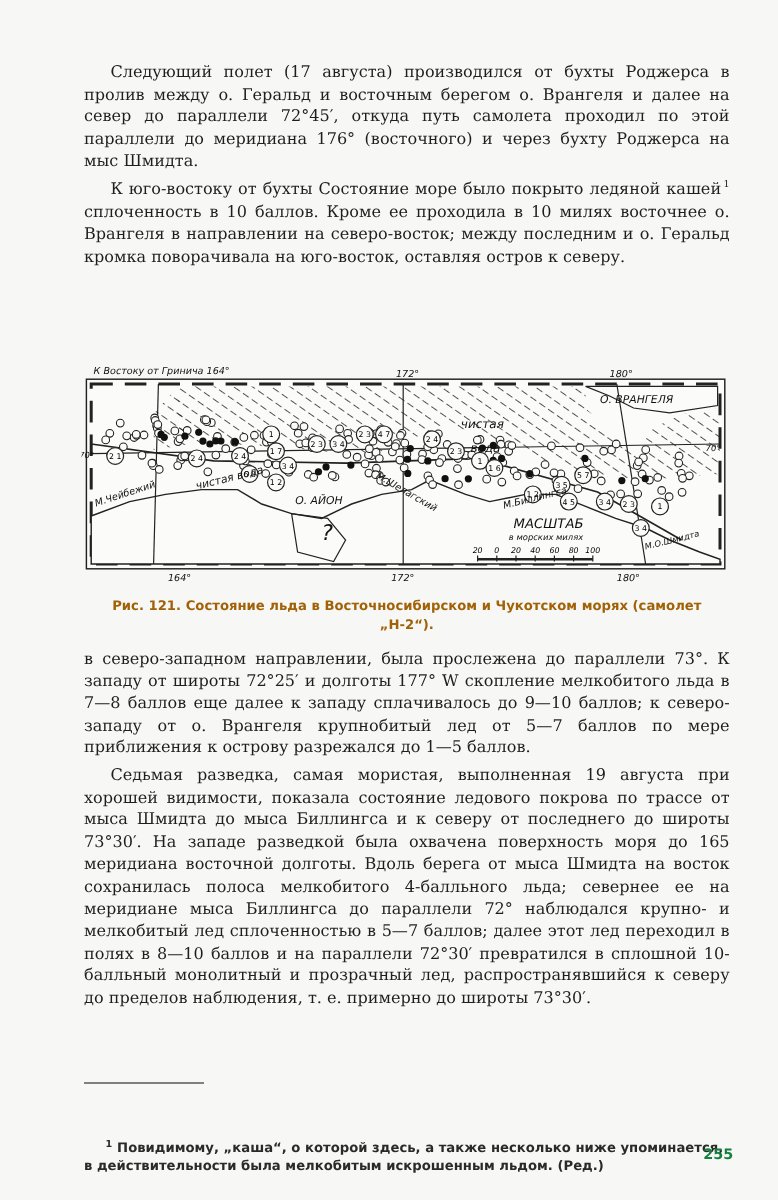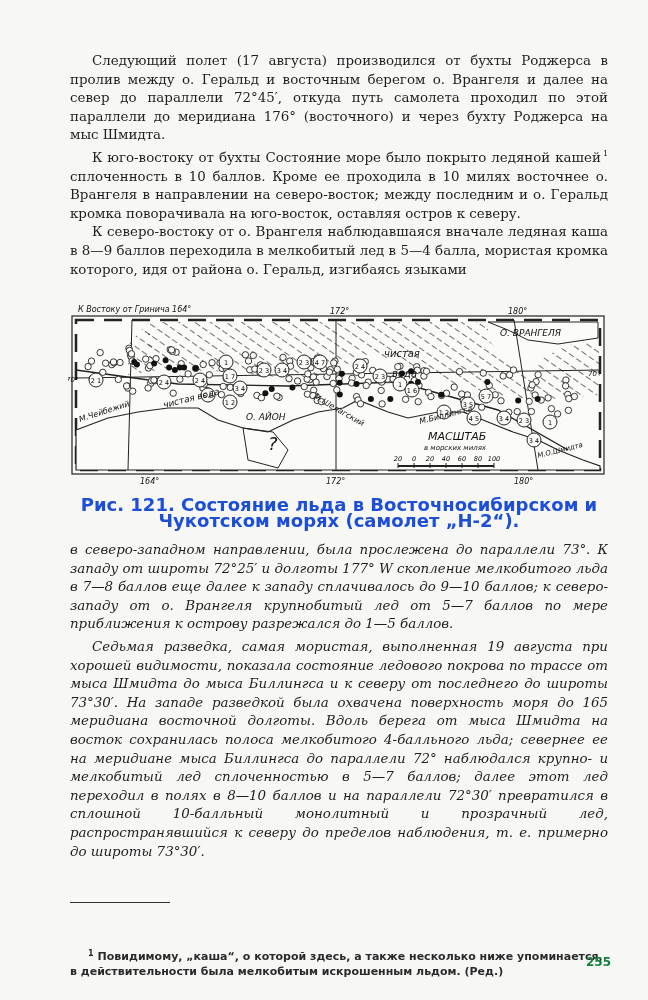--- a/index.html
+++ b/index.html
@@ -7,36 +7,35 @@
     width: 648px; height: 1000px; background: #f7f7f5; position: relative; overflow: hidden;
     font-family: "DejaVu Serif", "Liberation Serif", serif; color: #1e1e1e;
   }
   .page { position: absolute; left: 12px; top: 0; width: 648px; height: 720px; }
   .text-block { position: absolute; left: 58px; width: 538px; font-size: 13.4px; line-height: 18.6px; }
   .p { margin: 0; text-align: justify; text-align-last: left; hyphens: manual; }
   .p.indent { text-indent: 22px; }
   sup.fn { font-size: 8px; vertical-align: 6px; margin-left: 2px; }
   .figure { position: absolute; left: 56px; top: 300px; width: 540px; height: 190px; }
   .figure svg { width: 540px; height: 190px; display: block; }
-  .caption { position: absolute; left: 58px; top: 497px; width: 538px; font-family: "DejaVu Sans", "Liberation Sans", sans-serif; font-size: 18px; line-height: 16px; font-weight: bold; text-align: center; color: #1d4ed8; }
+  .caption { position: absolute; left: 58px; top: 497px; width: 538px; font-family: "DejaVu Sans", "Liberation Sans", sans-serif; font-size: 11px; line-height: 16px; font-weight: bold; text-align: center; color: #a16207; }
   .footnote-rule { position: absolute; left: 58px; top: 902px; width: 100px; border-top: 1px solid #333; }
   .footnote { position: absolute; left: 58px; top: 910px; width: 540px; font-family: "DejaVu Sans", "Liberation Sans", sans-serif; font-size: 11px; line-height: 15px; font-weight: bold; color: #2a2a2a; margin-top: 36px; }
   .footnote .fnmark { font-size: 8px; vertical-align: 4px; margin-left: 18px; margin-right: 4px; }
   .page-number { position: absolute; left: 574px; top: 955px; font-family: "DejaVu Sans", "Liberation Sans", sans-serif; font-weight: bold; font-size: 12px; color: #15803d; }
   .map-label { font-family: "DejaVu Sans", "Liberation Sans", sans-serif; font-style: italic; fill: #111; }
 </style>
 </head>
 <body>
 
 <div class="page">
 
   <div class="text-block" style="top:52px;">
     <p class="p indent">Следующий полет (17 августа) производился от бухты Роджерса в пролив между о. Геральд и восточным берегом о. Врангеля и далее на север до параллели 72°45′, откуда путь самолета проходил по этой параллели до меридиана 176° (восточного) и через бухту Роджерса на мыс Шмидта.</p>
     <p class="p indent"><span>К юго-востоку от бухты Состояние море было покрыто ледяной кашей</span><sup class="fn">1</sup><span> сплоченность в 10 баллов. Кроме ее проходила в 10 милях восточнее о. Врангеля в направлении на северо-восток; между последним и о. Геральд кромка поворачивала на юго-восток, оставляя остров к северу.</span></p>
-    <p class="p indent">К северо-востоку от о. Врангеля наблюдавшаяся вначале ледяная каша в 8—9 баллов переходила в мелкобитый лед в 5—4 балла, мористая кромка которого, идя от района о. Геральд, изгибаясь языками</p>
   </div>
 
   <div class="figure">
     <svg viewBox="0 0 540 190">
       <defs>
         <pattern id="hatch" width="9" height="9" patternUnits="userSpaceOnUse" patternTransform="rotate(-55)">
           <line x1="0" y1="0" x2="0" y2="6" stroke="#222" stroke-width="1.3"></line>
         </pattern>
       </defs>
 
@@ -388,21 +387,21 @@
           <line x1="410" x2="410" y1="163" y2="168" stroke="#222" stroke-width="1"></line>
           <text x="410" y="161" font-size="6.5" text-anchor="middle" font-style="italic" font-family="&quot;DejaVu Sans&quot;, sans-serif">80</text>
           <line x1="426" x2="426" y1="163" y2="168" stroke="#222" stroke-width="1"></line>
           <text x="426" y="161" font-size="6.5" text-anchor="middle" font-style="italic" font-family="&quot;DejaVu Sans&quot;, sans-serif">100</text>
         </g>
     </svg>
   </div>
 
   <div class="caption">Рис. 121. Состояние льда в Восточносибирском и Чукотском морях (самолет „Н-2“).</div>
 
-  <div class="text-block" style="top:541px;font-style:italic;">
+  <div class="text-block" style="top:541px;">
     <p class="p">в северо-западном направлении, была прослежена до параллели 73°. К западу от широты 72°25′ и долготы 177° W скопление мелкобитого льда в 7—8 баллов еще далее к западу сплачивалось до 9—10 баллов; к северо-западу от о. Врангеля крупнобитый лед от 5—7 баллов по мере приближения к острову разрежался до 1—5 баллов.</p>
     <p class="p indent" style="margin-top:4px;">Седьмая разведка, самая мористая, выполненная 19 августа при хорошей видимости, показала состояние ледового покрова по трассе от мыса Шмидта до мыса Биллингса и к северу от последнего до широты 73°30′. На западе разведкой была охвачена поверхность моря до 165 меридиана восточной долготы. Вдоль берега от мыса Шмидта на восток сохранилась полоса мелкобитого 4-балльного льда; севернее ее на меридиане мыса Биллингса до параллели 72° наблюдался крупно- и мелкобитый лед сплоченностью в 5—7 баллов; далее этот лед переходил в полях в 8—10 баллов и на параллели 72°30′ превратился в сплошной 10-балльный монолитный и прозрачный лед, распространявшийся к северу до пределов наблюдения, т. е. примерно до широты 73°30′.</p>
   </div>
 
   <div class="footnote-rule"></div>
   <div class="footnote">
     <span class="fnmark">1</span><span>Повидимому, „каша“, о которой здесь, а также несколько ниже упоминается, в действительности была мелкобитым искрошенным льдом. (Ред.)</span>
   </div>
 
   <div class="page-number">255</div>

